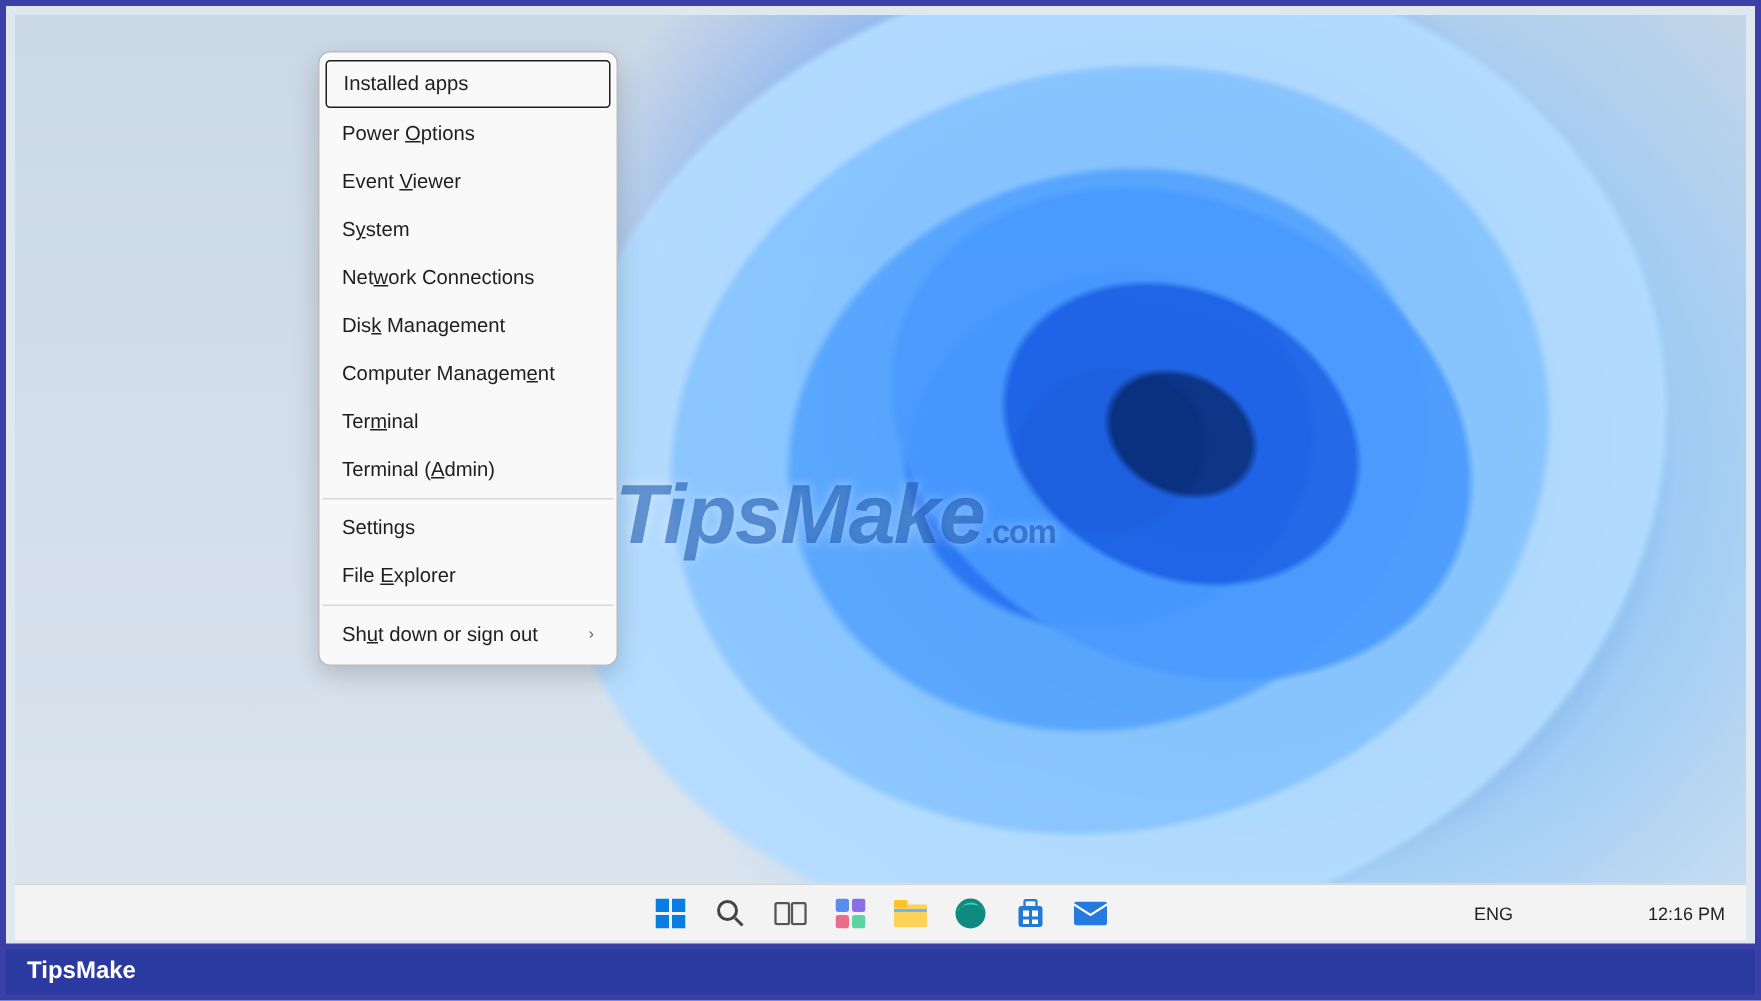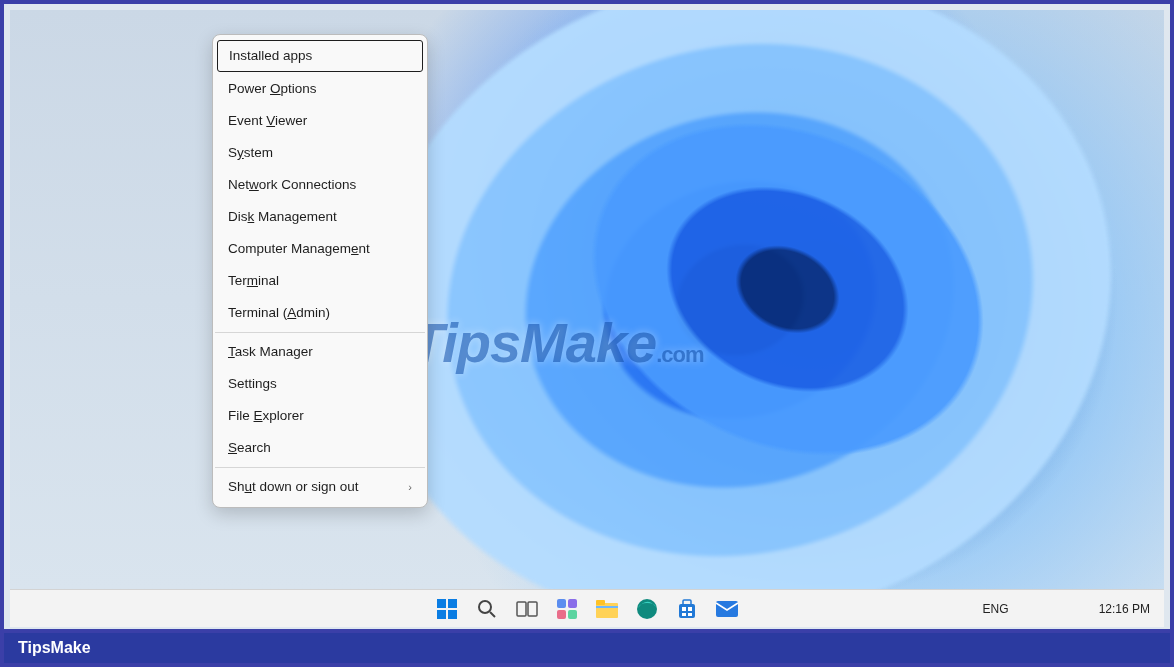--- a/index.html
+++ b/index.html
@@ -92,21 +92,21 @@
       font-size: 22px;
       font-style: normal;
       font-weight: bold;
       vertical-align: baseline;
     }
     
     .context-menu {
       position: absolute;
       top: 24px;
       left: 202px;
-      width: 216px;
+      width: 200px;
       background: #f9f9f9;
       border: 1px solid #bcbcbc;
       border-radius: 8px;
       box-shadow: 0 6px 18px rgba(0,0,0,0.18);
       padding: 4px 0;
       font-size: 13.5px;
       color: #1e1e1e;
     }
     .context-menu .item {
       padding: 6px 12px;
@@ -224,30 +224,24 @@
           <span>Computer Managem<span class="underline-char">e</span>nt</span>
         </div>
         <div class="item">
           <span>Ter<span class="underline-char">m</span>inal</span>
         </div>
         <div class="item">
           <span>Terminal (<span class="underline-char">A</span>dmin)</span>
         </div>
         <div class="sep"></div>
         <div class="item">
-          <span><span class="underline-char">T</span>ask Manager</span>
-        </div>
-        <div class="item">
           <span>Settin<span class="underline-char">g</span>s</span>
         </div>
         <div class="item">
           <span>File <span class="underline-char">E</span>xplorer</span>
-        </div>
-        <div class="item">
-          <span><span class="underline-char">S</span>earch</span>
         </div>
         <div class="sep"></div>
         <div class="item">
           <span>Sh<span class="underline-char">u</span>t down or sign out</span>
           <span class="chevron">›</span>
         </div>
       </div>
   </div>
 
   <div class="taskbar">

